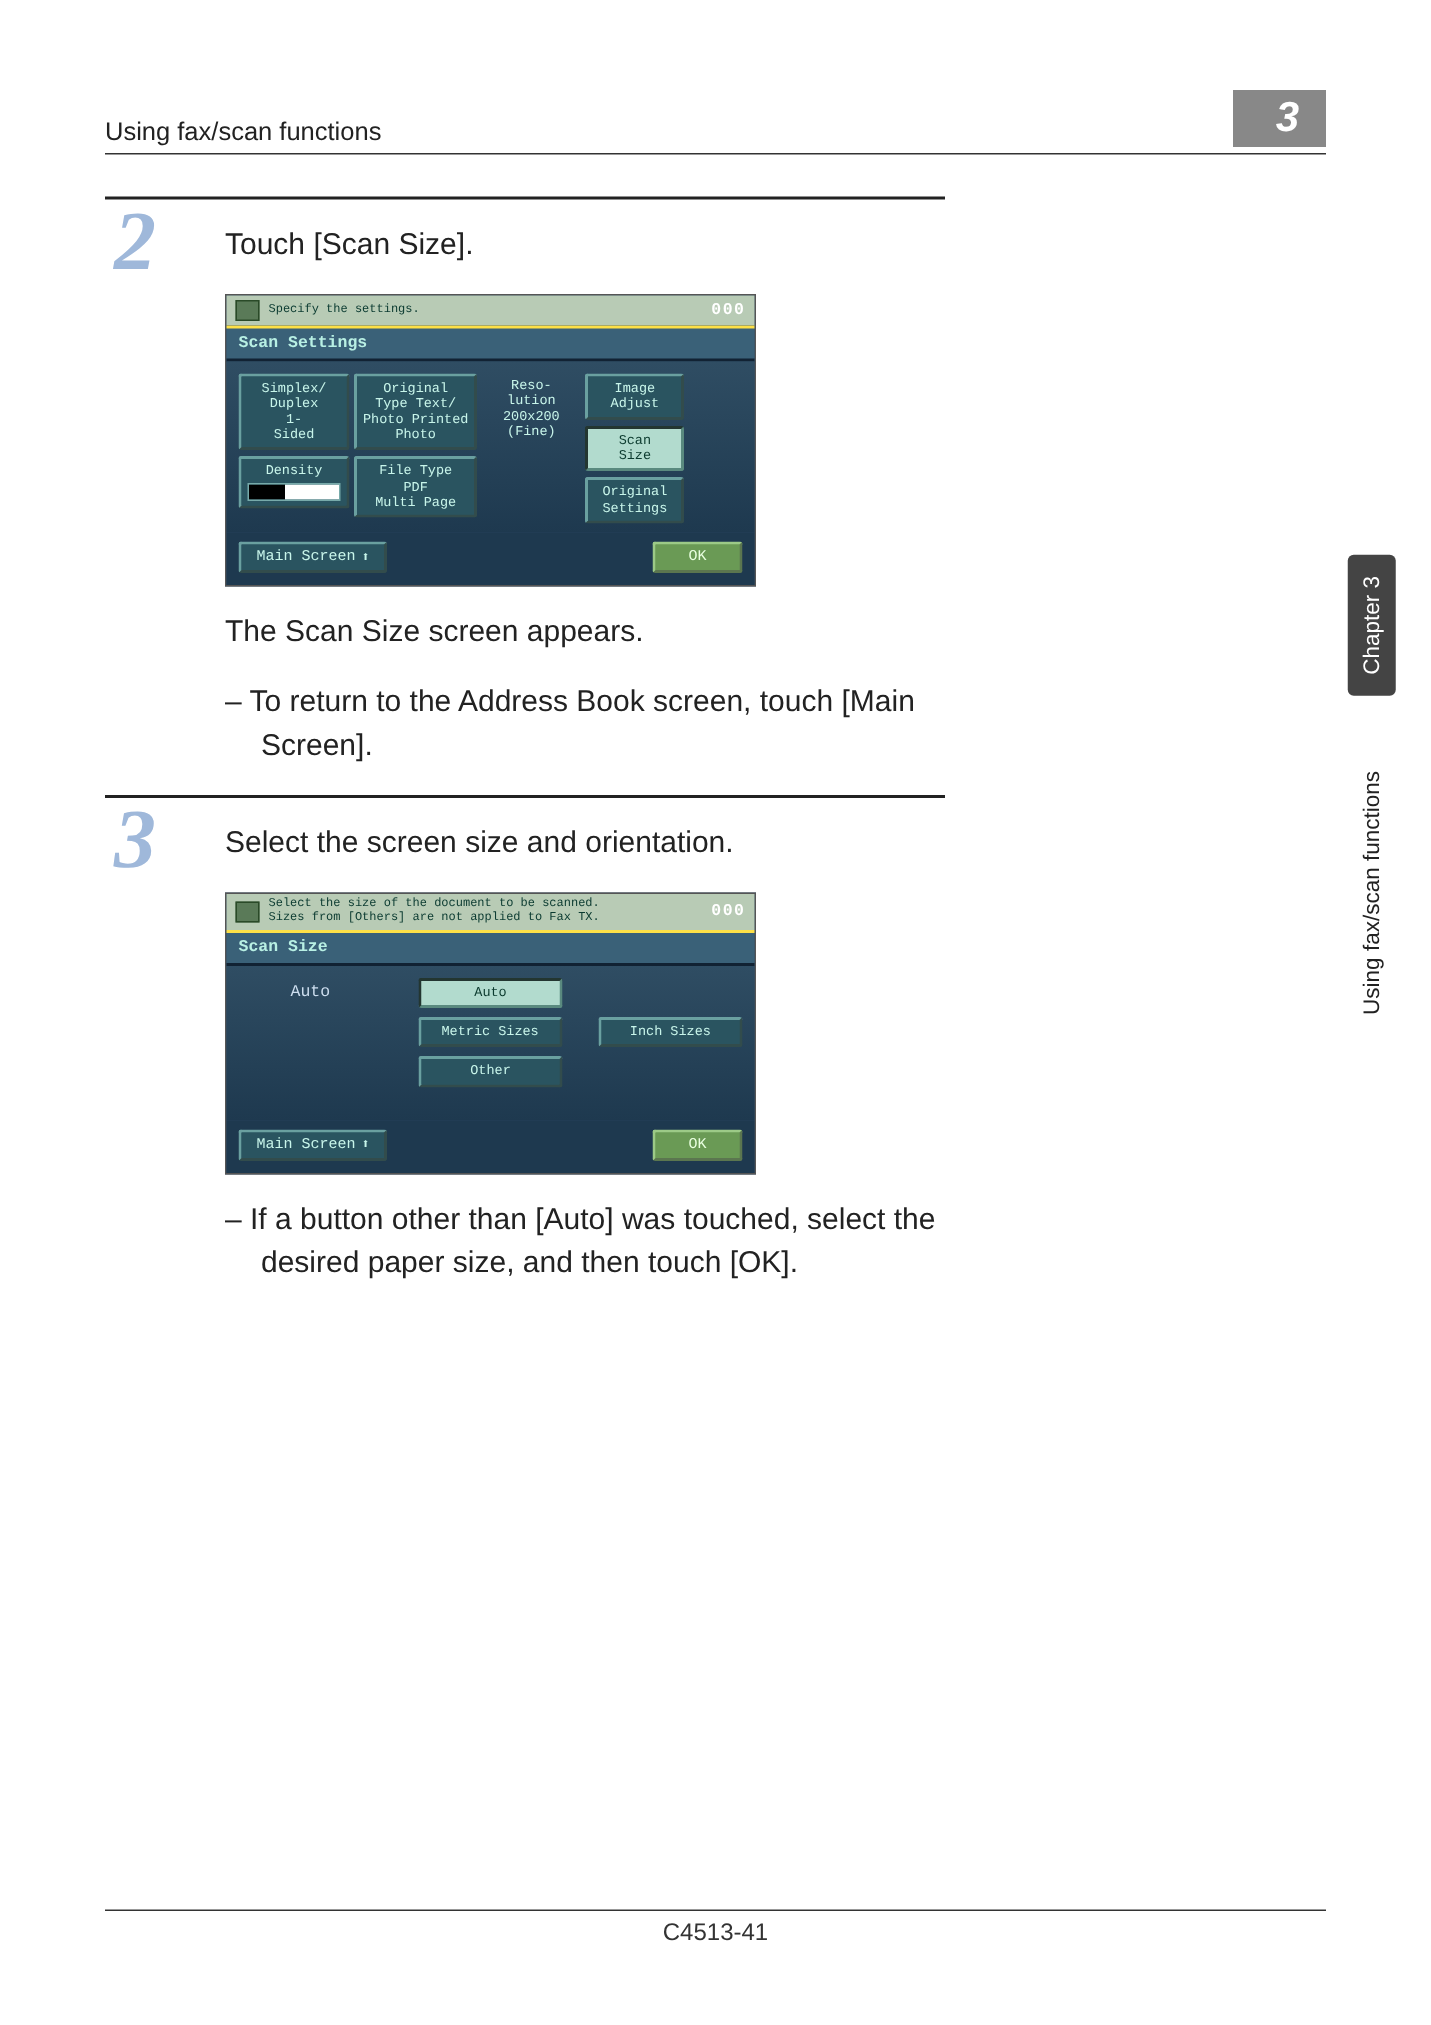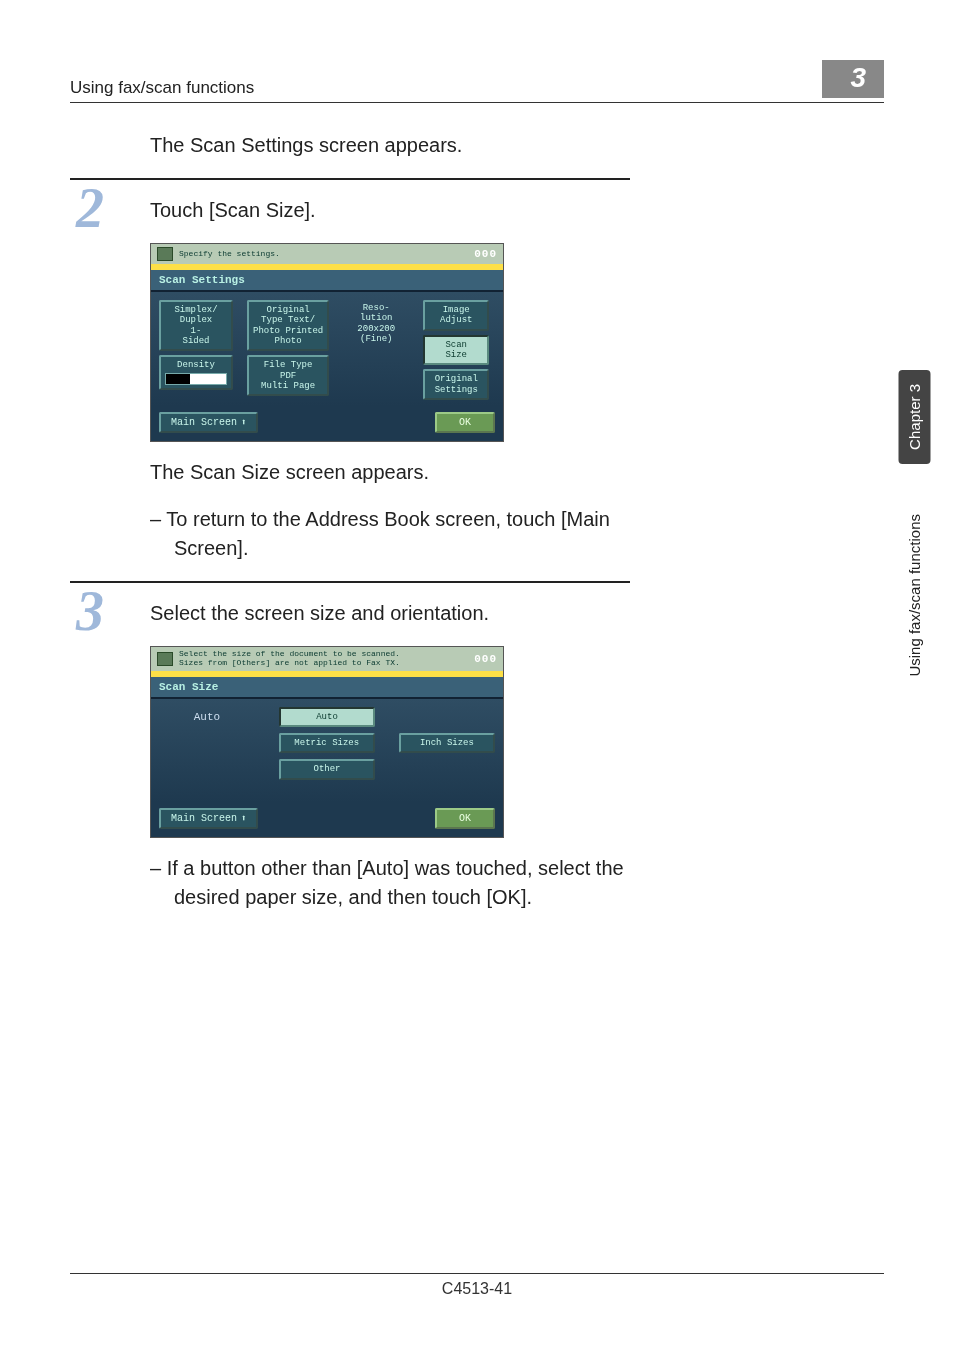--- a/index.html
+++ b/index.html
@@ -87,31 +87,31 @@
     align-items: center;
     gap: 6px;
   }
   .shot .topbar .icon {
     width: 16px; height: 14px; background:#5a7a58; border:1px solid #2a4a28; display:inline-block;
   }
   .shot .topbar .msg { font-size: 8px; line-height: 1.1; }
   .shot .topbar .count { margin-left:auto; color:#fff; font-weight:bold; letter-spacing:1px; }
   .shot .titlebar {
     background: #3a6178;
-    border-top: 6px solid #fde047;
+    border-top: 2px solid #fde047;
     border-bottom: 2px solid #123;
     padding: 4px 8px;
     color: #b8f0e4;
     font-weight: bold;
   }
   .shot .panel {
     padding: 8px 8px 6px 8px;
     background: linear-gradient(#2f4d63, #1e394f);
     display: flex;
-    gap: 14px;
+    gap: 3px;
   }
   .shot .col { display:flex; flex-direction:column; gap:4px; }
   .sbtn {
     border: 2px outset #6aa0a0;
     background: #2a5460;
     color: #c8f5ea;
     text-align: center;
     padding: 3px 4px;
     font-size: 9px;
     line-height: 1.15;
@@ -190,21 +190,20 @@
 
   <div class="sidetab chapter">Chapter 3</div>
   <div class="sidetab section">Using fax/scan functions</div>
 
   <div class="runhead">
     <span class="runhead-title">Using fax/scan functions</span>
     <span class="runhead-num">3</span>
   </div>
 
   <div class="body">
-    <p class="para">The Scan Settings screen appears.</p>
 
     <hr class="sep">
 
     <div class="step">
       <div class="stepnum">2</div>
       <p class="para">Touch [Scan Size].</p>
 
       <div class="shot">
         <div class="topbar">
           <span class="icon"></span>

